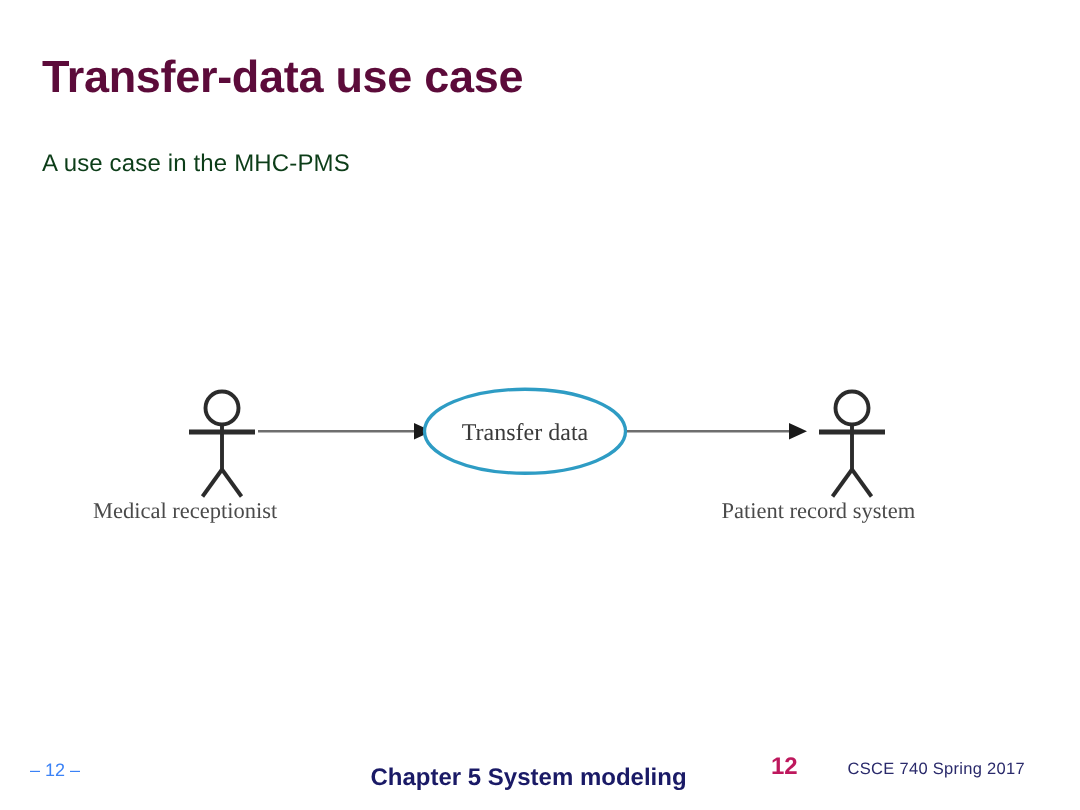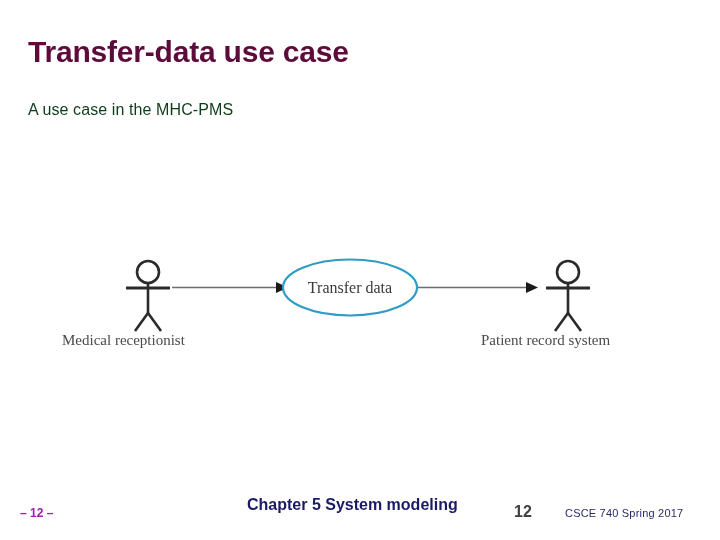--- a/index.html
+++ b/index.html
@@ -60,42 +60,42 @@
     display: block;
   }
 
   
   .footer-pagenum-left {
     position: absolute;
     left: 20px;
     top: 506px;
     font-family: "Liberation Sans", sans-serif;
     font-size: 12px;
-    font-weight: bold;
-    color: #a21caf;
+    font-weight: normal;
+    color: #3b82f6;
     white-space: nowrap;
   }
   .footer-chapter {
     position: absolute;
     left: 247px;
-    top: 496px;
+    top: 510px;
     font-family: "Liberation Sans", sans-serif;
     font-size: 16px;
     font-weight: bold;
     color: #1a1a66;
     white-space: nowrap;
   }
   .footer-slidenum {
     position: absolute;
     left: 514px;
     top: 503px;
     font-family: "Liberation Sans", sans-serif;
     font-size: 16px;
     font-weight: bold;
-    color: #404040;
+    color: #be185d;
     white-space: nowrap;
   }
   .footer-course {
     position: absolute;
     left: 565px;
     top: 507px;
     font-family: "Liberation Sans", sans-serif;
     font-size: 11px;
     font-weight: normal;
     color: #2a2a6b;

